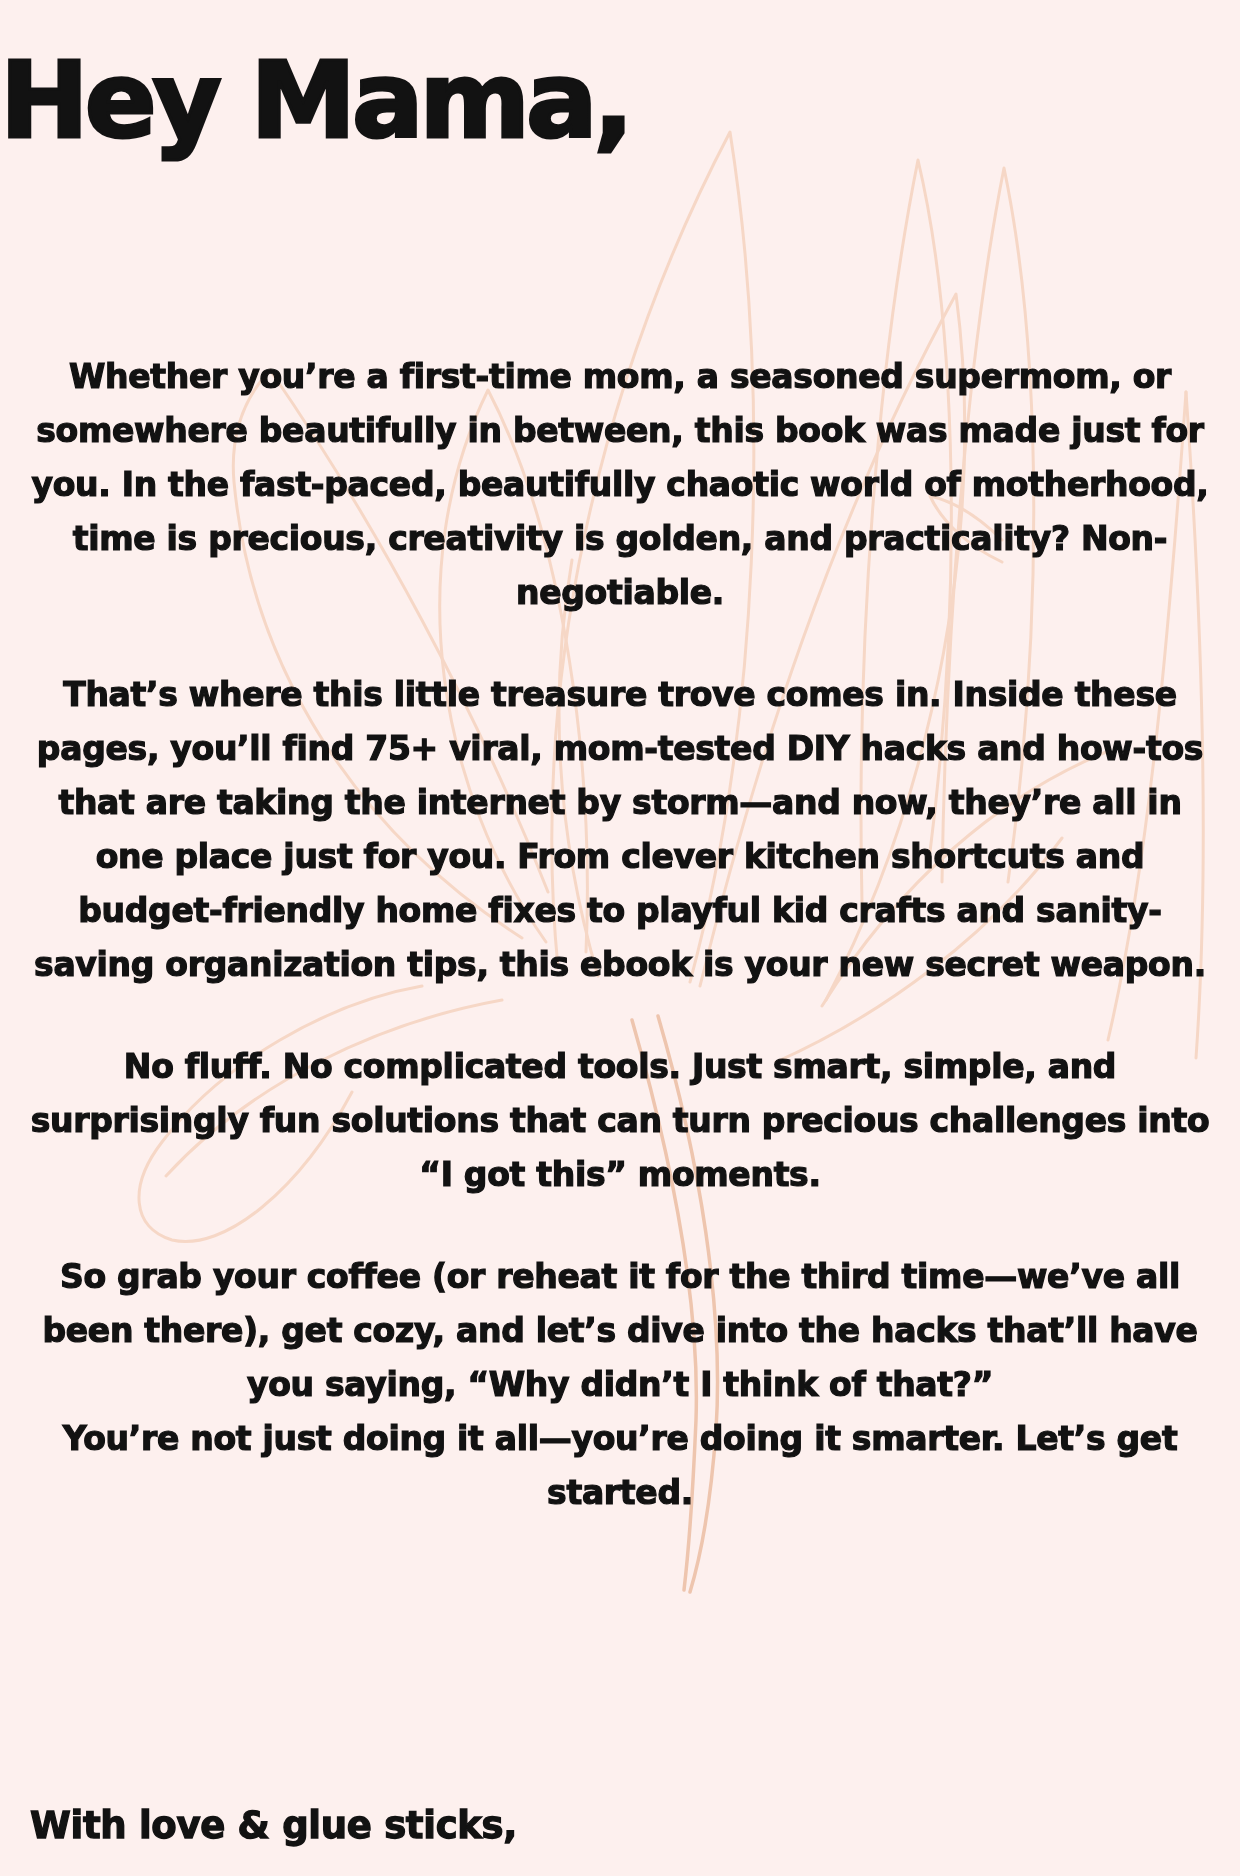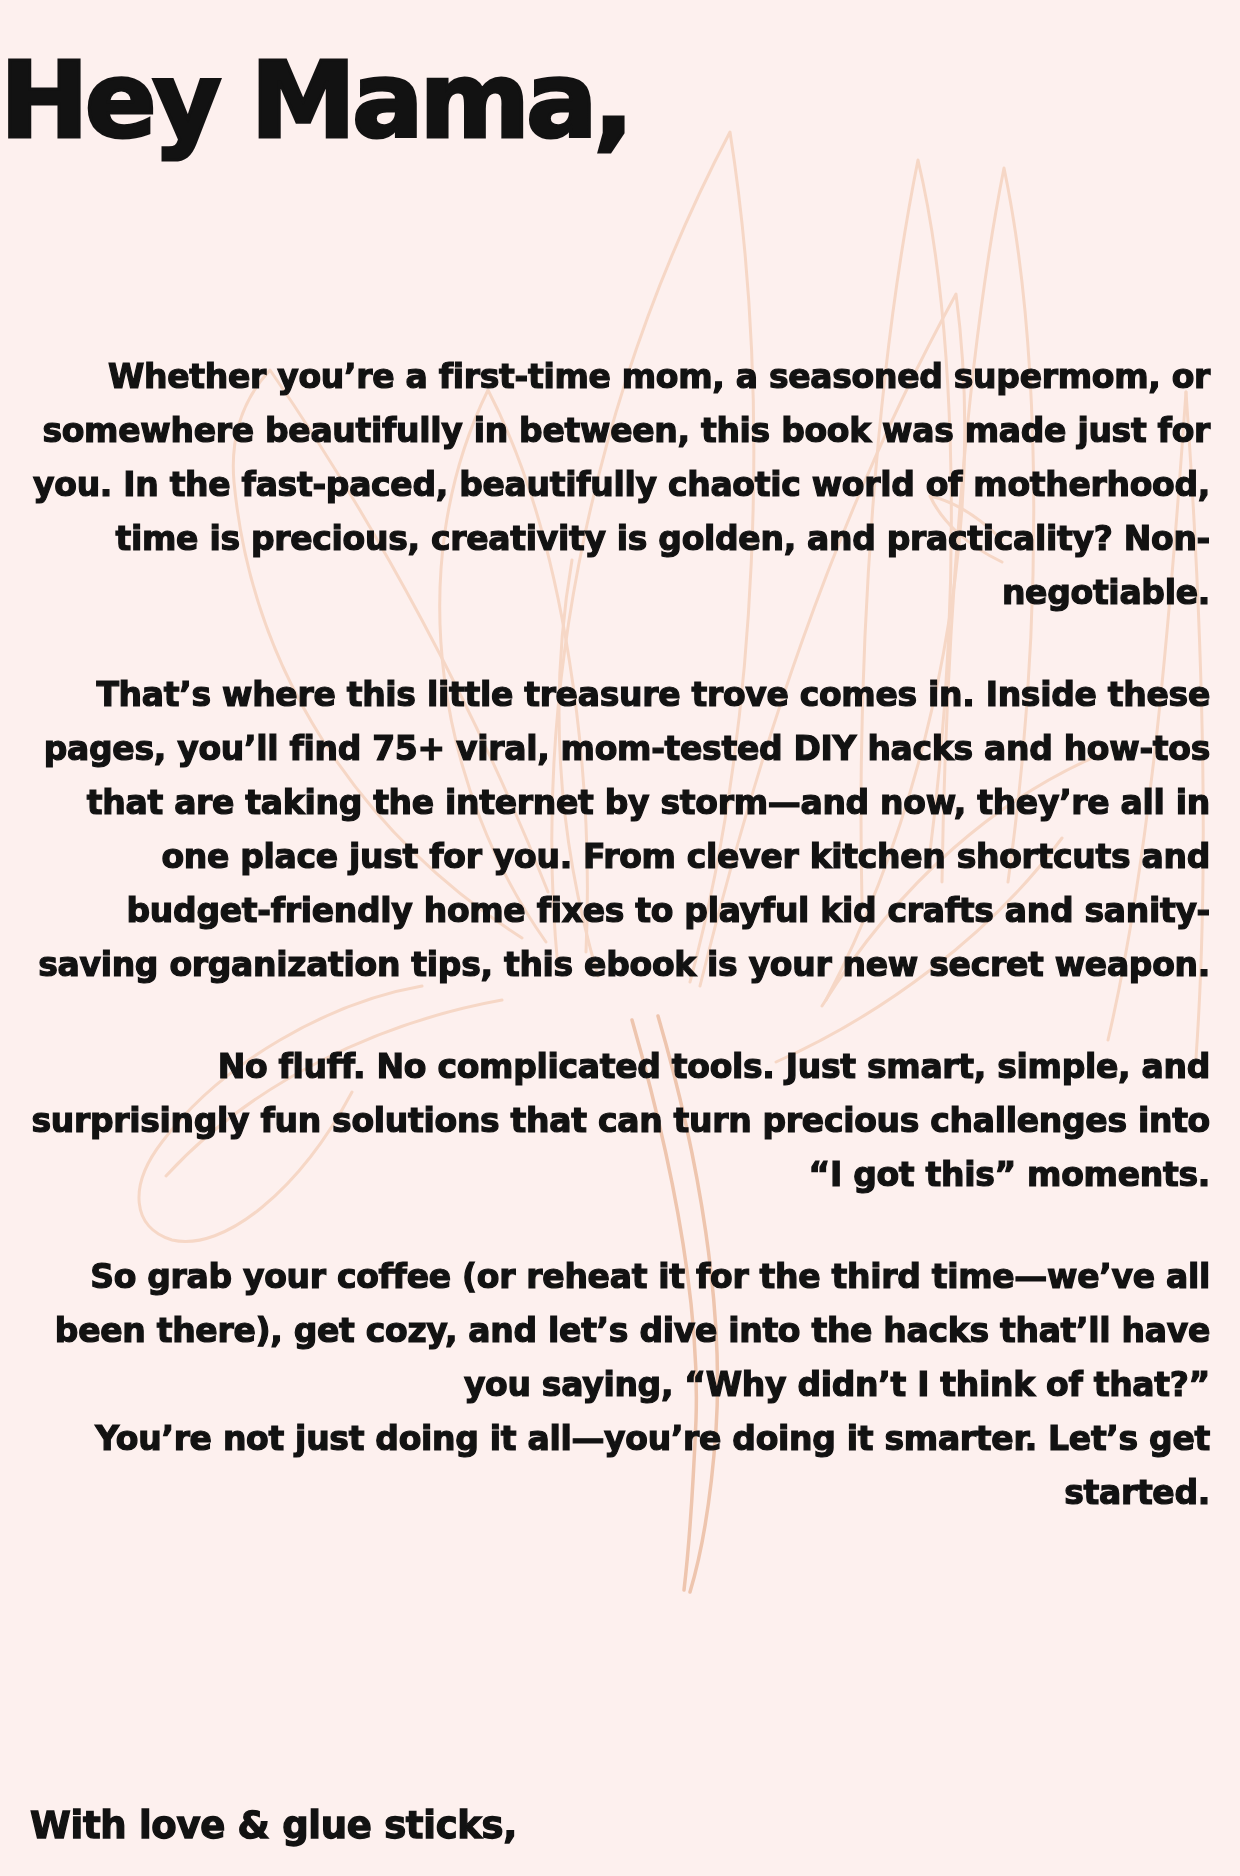--- a/index.html
+++ b/index.html
@@ -28,21 +28,21 @@
     font-size: 106px;
     line-height: 1.15;
     font-weight: bold;
     letter-spacing: -4px;
     -webkit-text-stroke: 3.2px #121212;
   }
   .body-text {
     position: absolute;
     top: 350px; left: 30px; right: 30px;
     z-index: 1;
-    text-align: right;
+    text-align: center;
     font-size: 33px;
     line-height: 54px;
     font-weight: bold;
     letter-spacing: -0.3px;
     -webkit-text-stroke: 1.2px #121212;
   }
   .body-text p { margin: 0 0 48px 0; }
   .signature {
     position: absolute;
     left: 30px; bottom: 22px;

